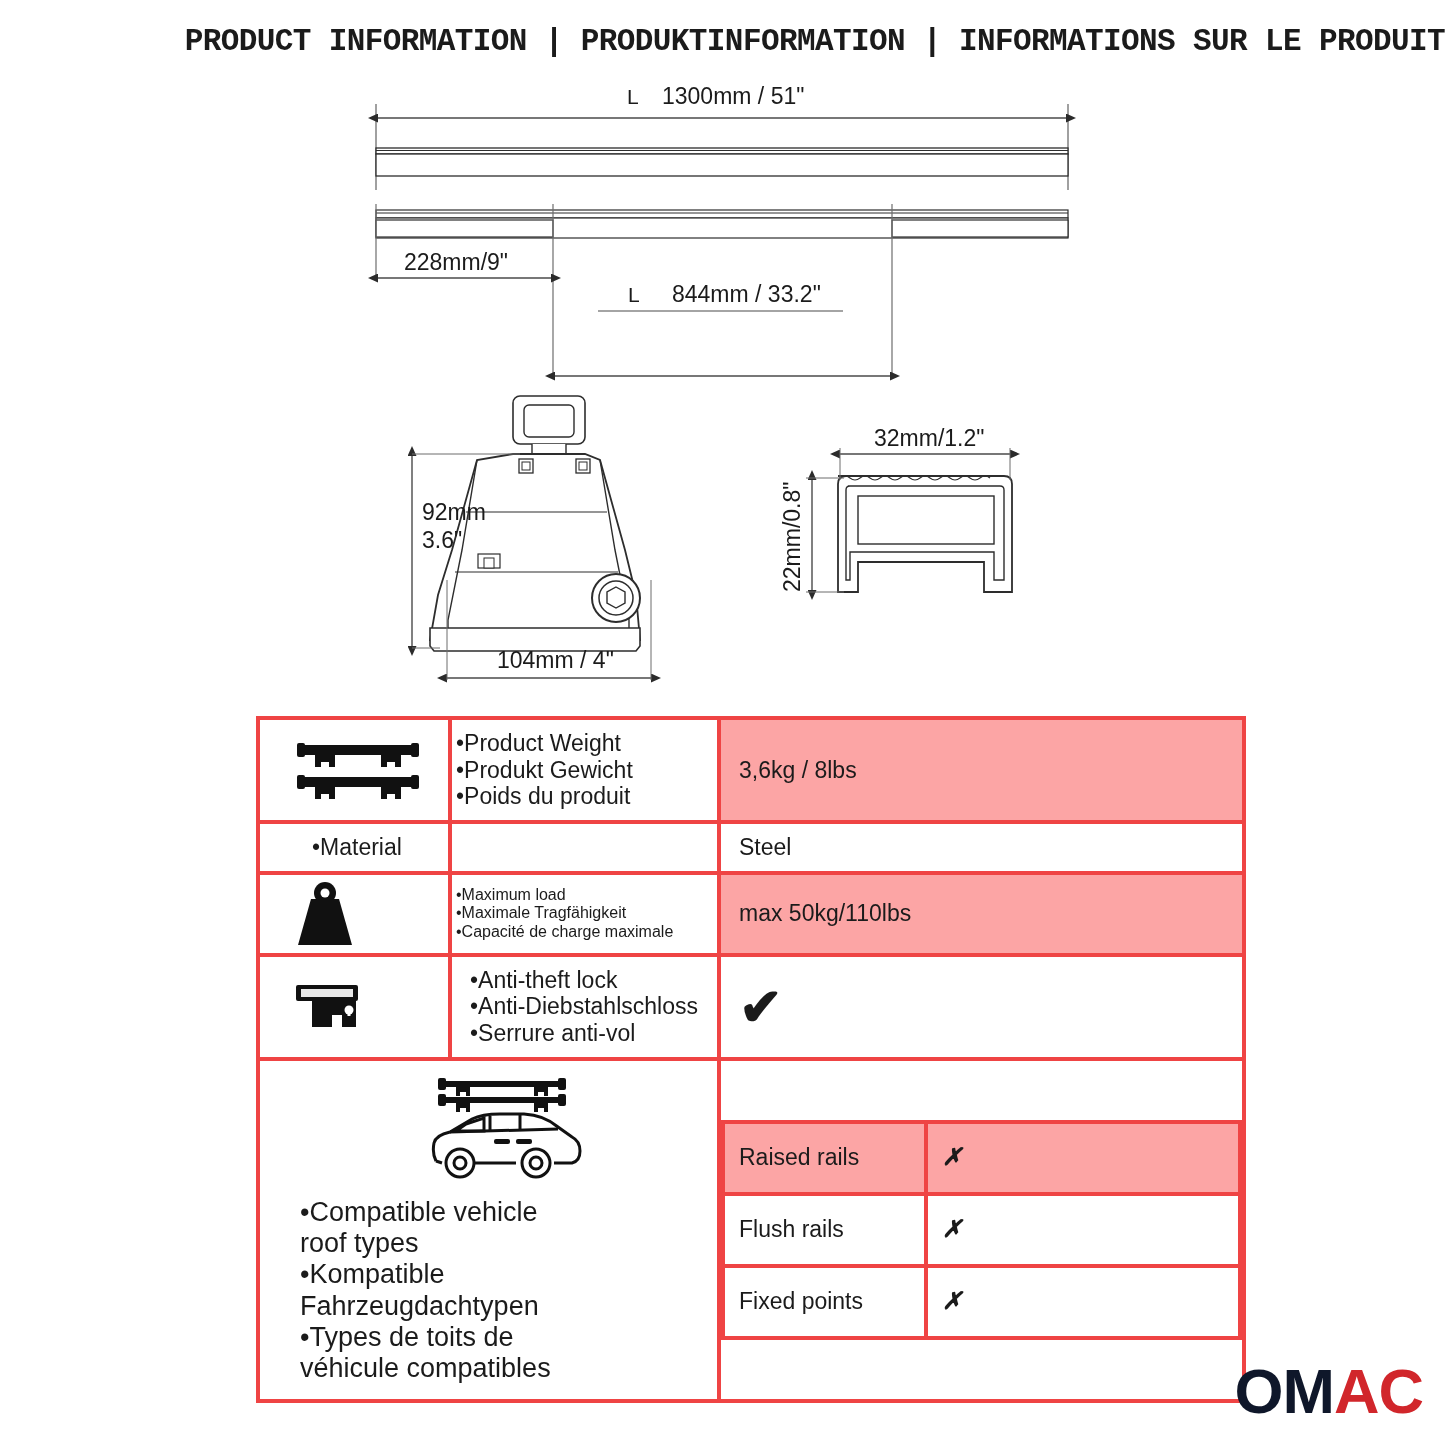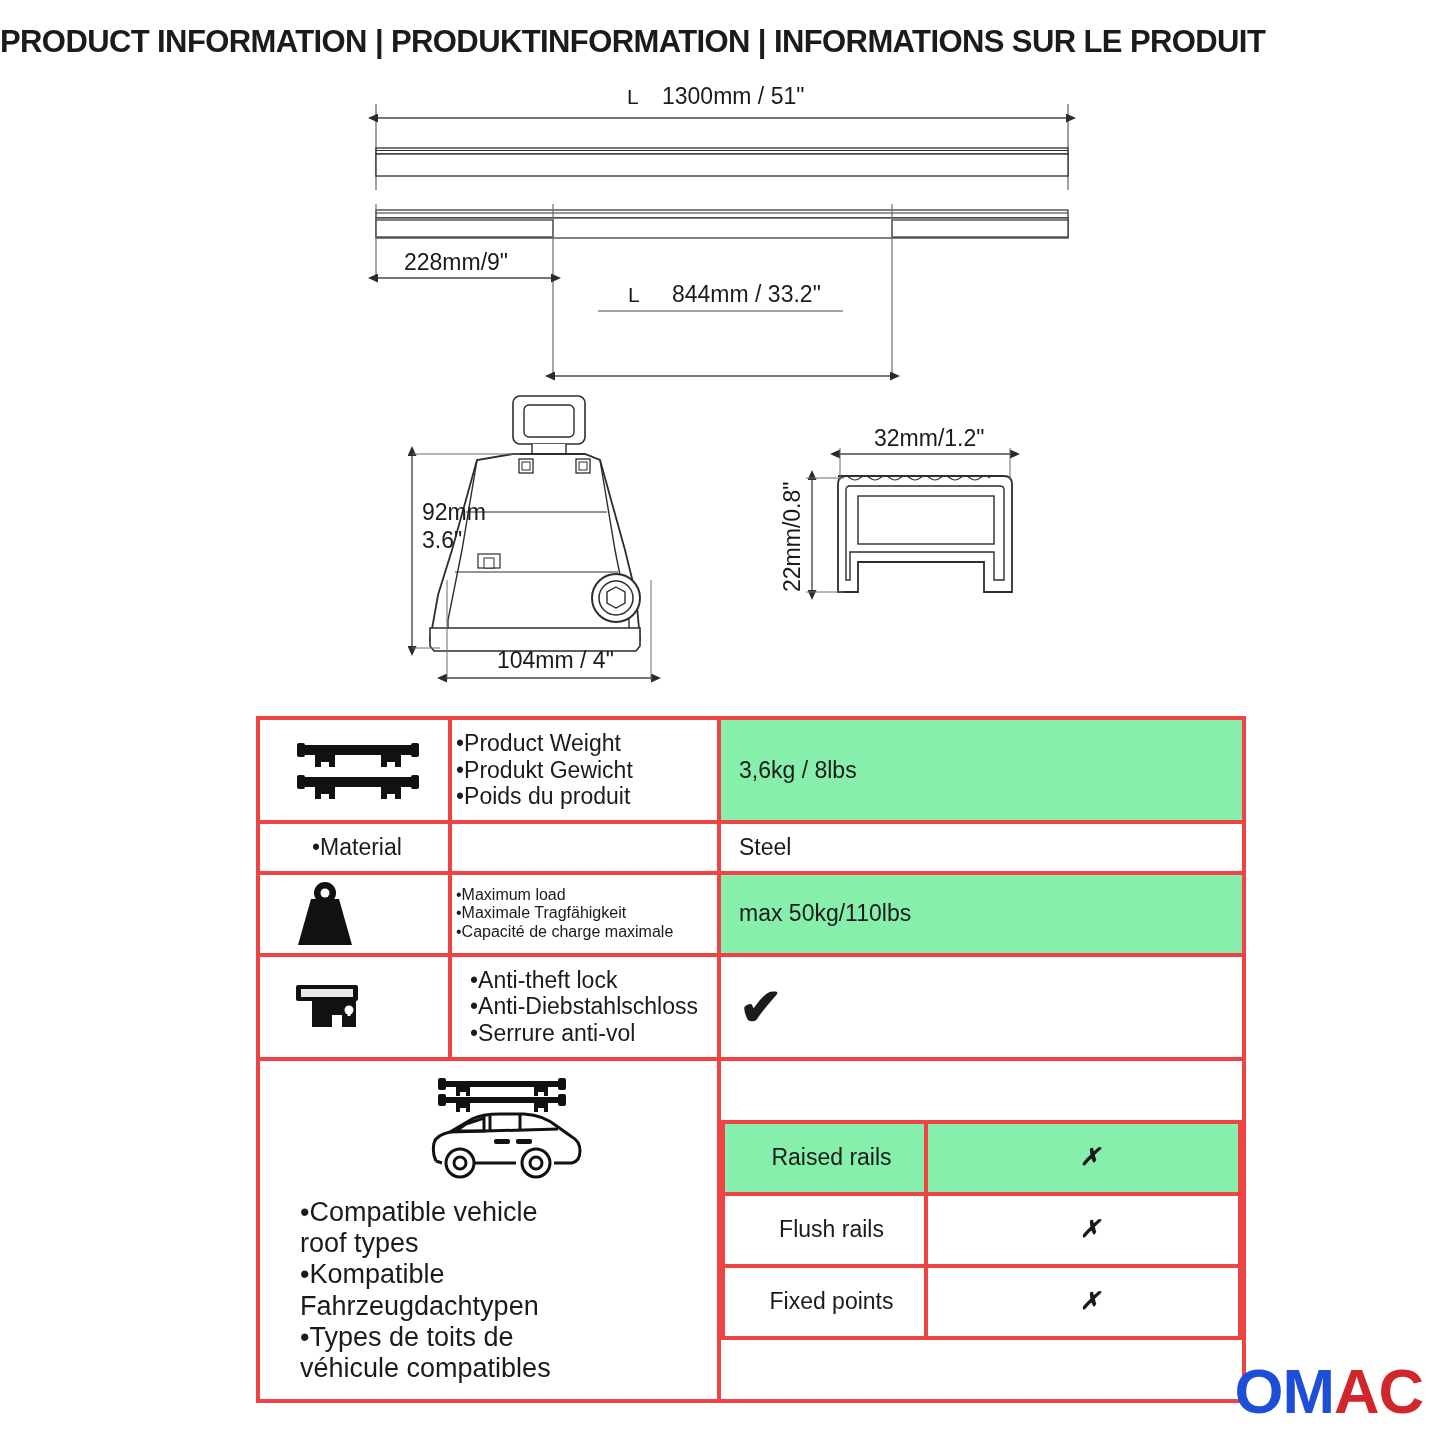--- a/index.html
+++ b/index.html
@@ -15,26 +15,27 @@
     color: #1a1a1a;
     overflow: hidden;
   }
 
   
   #page-title {
     position: absolute;
     left: 0;
     top: 24px;
     width: 1445px;
-    text-align: left;
+    text-align: right;
     font-size: 31px;
     font-weight: bold;
     letter-spacing: -0.6px;
     color: #1b1b1b;
     white-space: nowrap;
+    font-family: Liberation Mono, monospace;
   }
 
   
   #drawing {
     position: absolute;
     left: 0;
     top: 80px;
     width: 1445px;
     height: 620px;
   }
@@ -68,42 +69,42 @@
     font-size: 27px;
     white-space: nowrap;
   }
   .cell-label.wide {
     white-space: normal;
   }
   .cell-value {
     padding-left: 18px !important;
     font-size: 24px;
   }
-  .shaded { background: #86efac; }
+  .shaded { background: #fca5a5; }
 
   .lbl-line { display: block; }
 
   
   .subtable {
     width: 100%;
     border-collapse: collapse;
     table-layout: fixed;
   }
   .subtable td {
     border: 1px solid #a9a9a9;
     height: 68px;
     font-size: 22px;
     padding-left: 14px !important;
   }
   .subtable td.sub-name { width: 185px; }
   .subtable tr:first-child td { border-top: none; }
   .subtable tr:last-child td { border-bottom: none; }
   .subtable td:first-child { border-left: none; }
   .subtable td:last-child { border-right: none; }
-  .nested-host { padding: 0 !important; vertical-align: top; text-align: center; }
+  .nested-host { padding: 0 !important; vertical-align: top; }
 
   .mark-check {
     font-size: 26px;
     font-weight: bold;
     line-height: 1;
   }
   .mark-cross {
     font-size: 24px;
     font-weight: bold;
     font-style: italic;
@@ -118,21 +119,21 @@
   
   #logo {
     position: absolute;
     right: 22px;
     bottom: 22px;
     font-size: 63px;
     font-weight: bold;
     letter-spacing: -1px;
     line-height: 1;
   }
-  #logo .logo-dark { color: #1d4ed8; }
+  #logo .logo-dark { color: #0f172a; }
   #logo .logo-red  { color: #d1262b; }
 
   .icon-svg { display: inline-block; vertical-align: middle; }
 </style>
 </head>
 <body>
 
 <div id="page-title">PRODUCT INFORMATION | PRODUKTINFORMATION | INFORMATIONS SUR LE PRODUIT</div>
 
 <div id="drawing">

